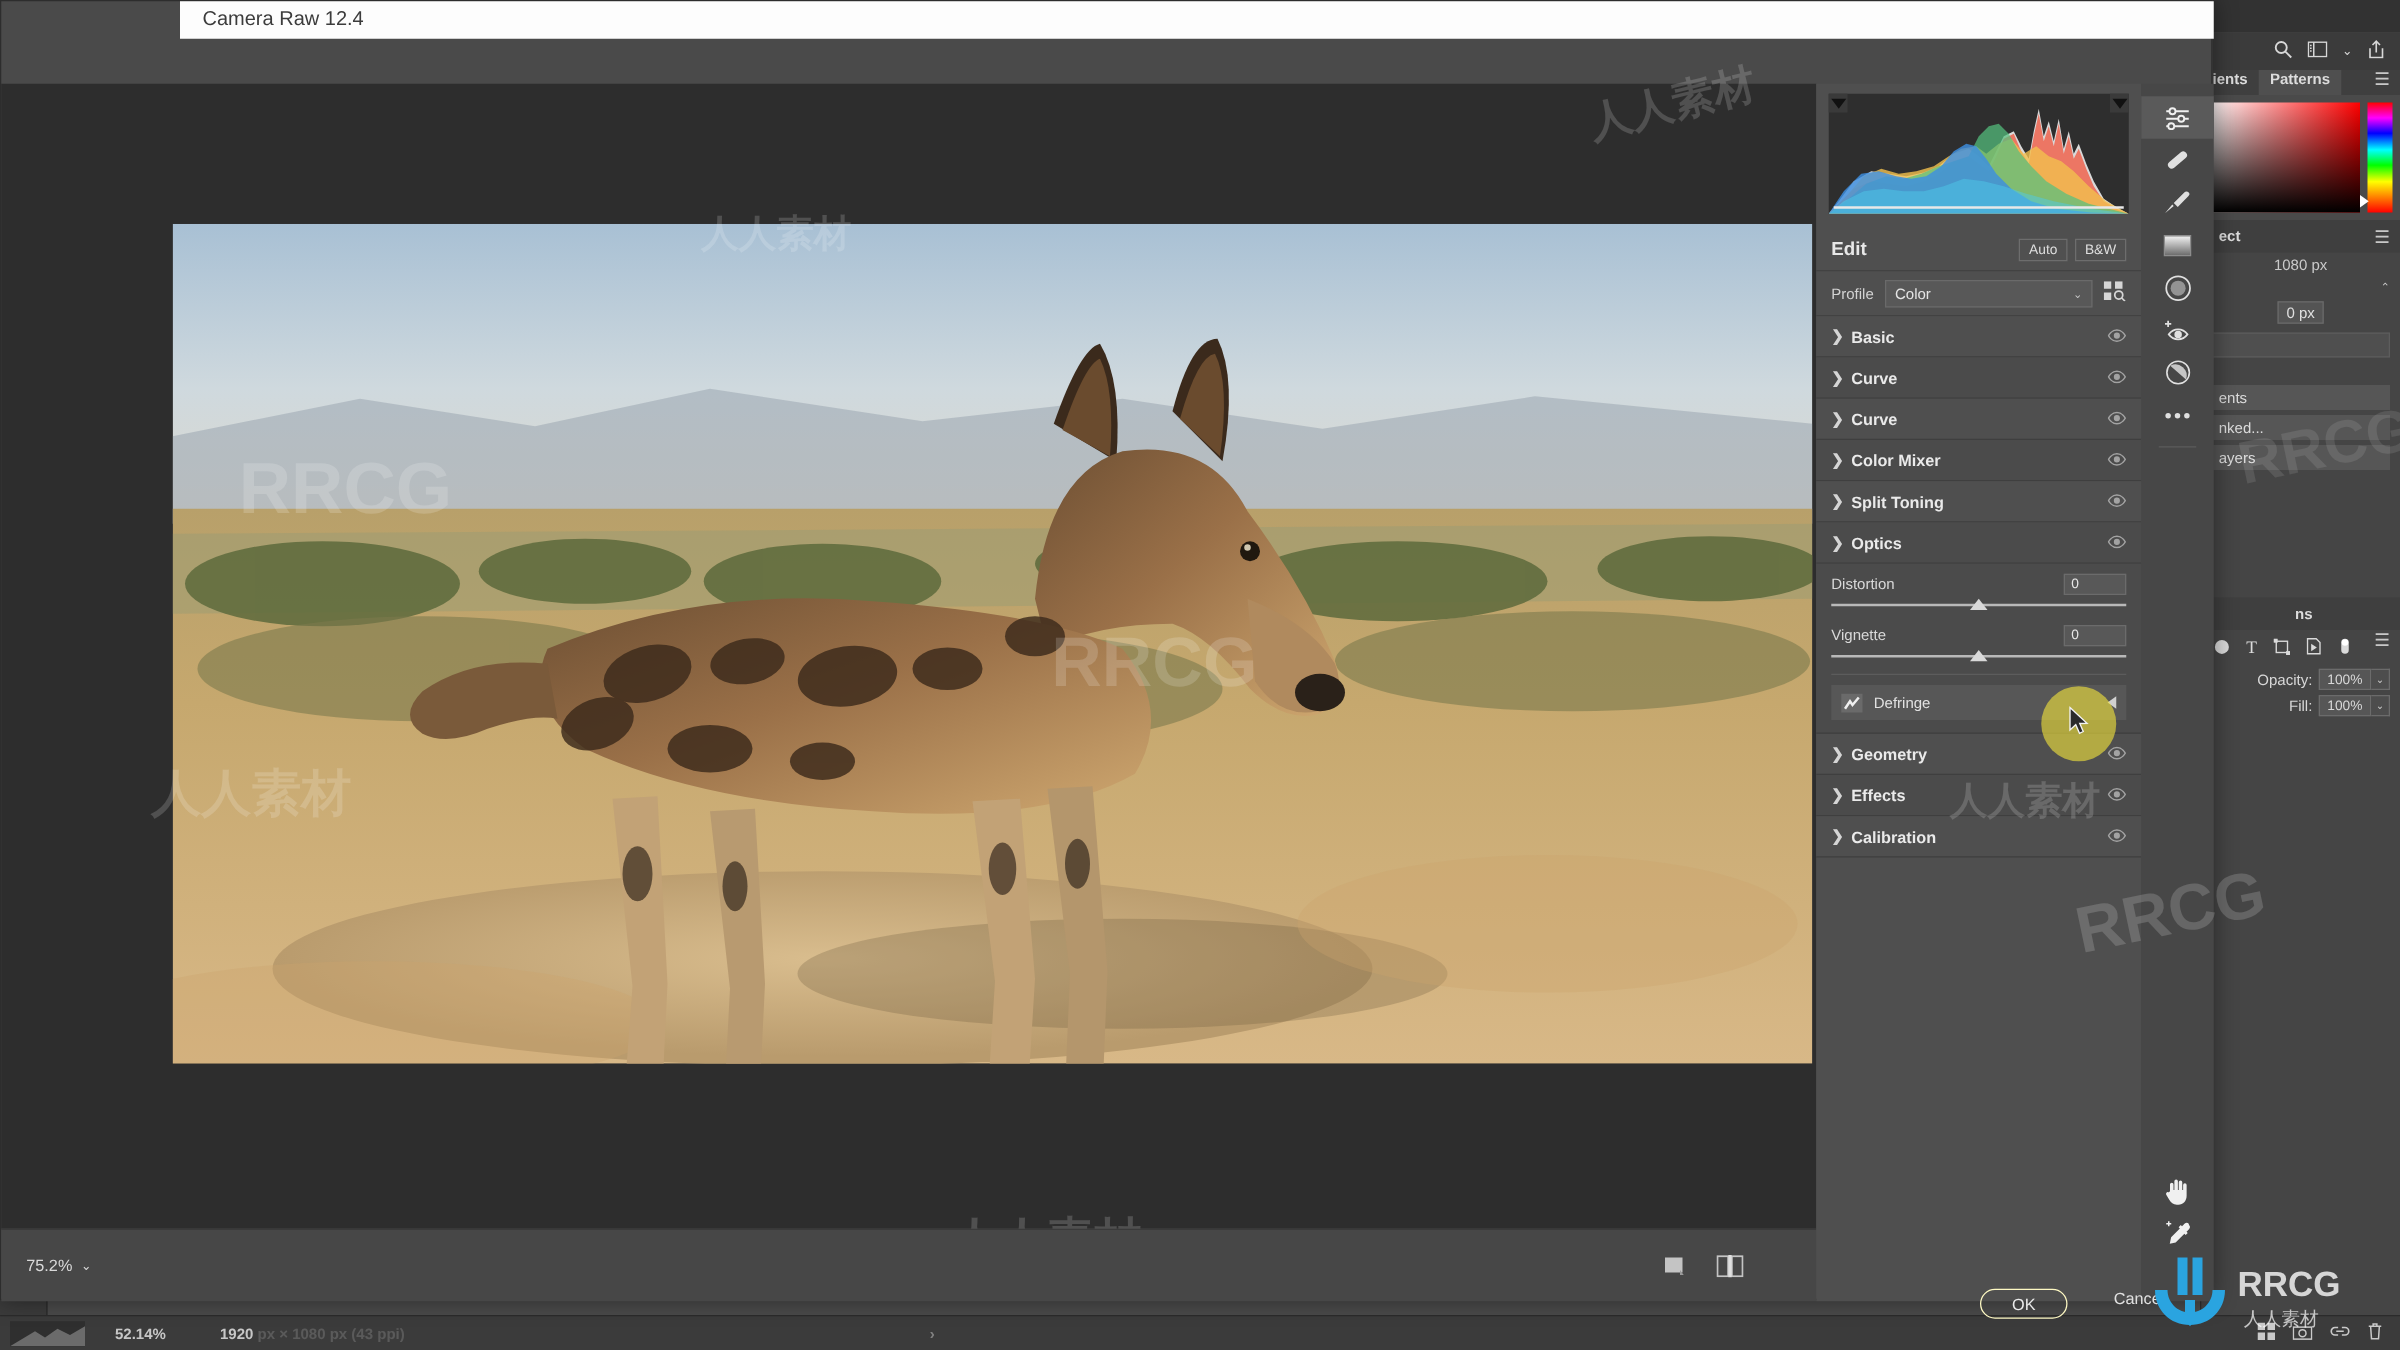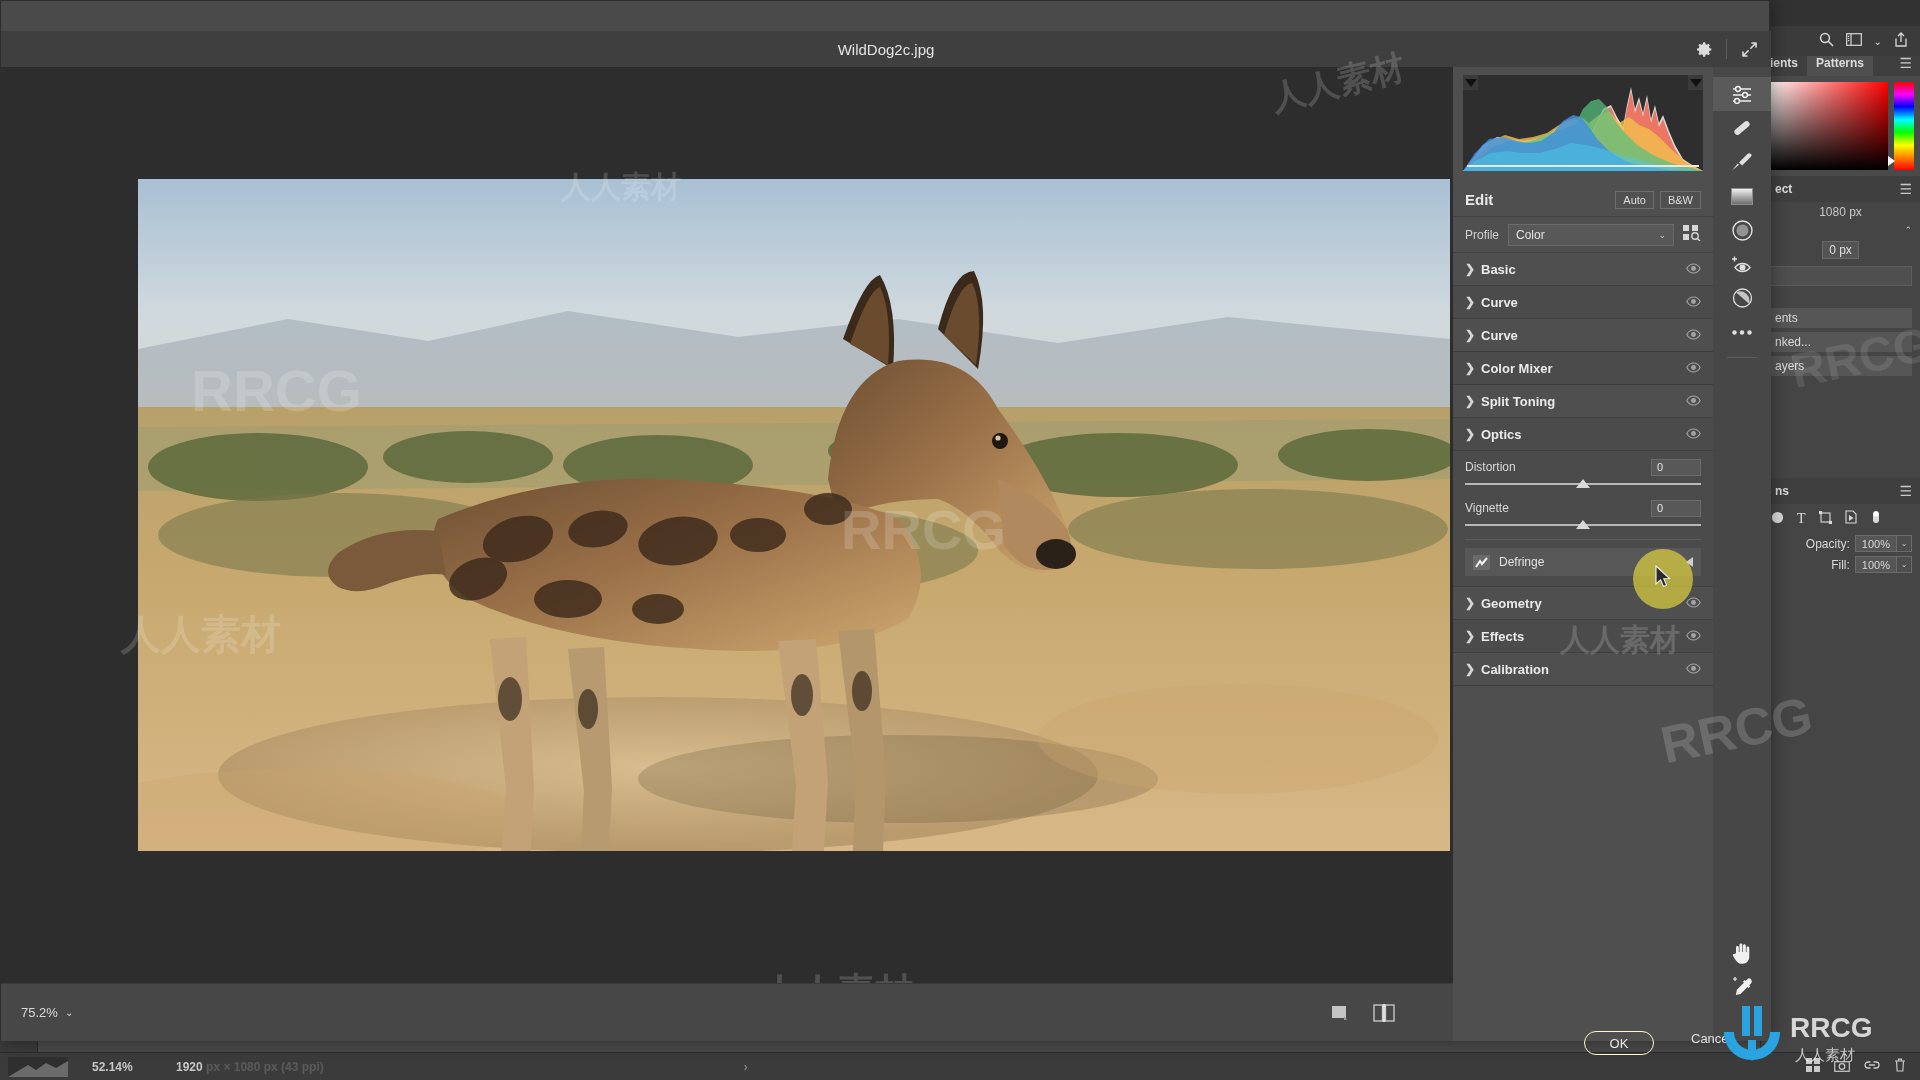--- a/index.html
+++ b/index.html
@@ -471,21 +471,21 @@
     <div class="prop-row">
       <span class="mini-field">0 px</span>
     </div>
     <div class="wide-field"></div>
     <div style="height:14px;"></div>
     <div class="pill-btn">ents</div>
     <div class="pill-btn">nked...</div>
     <div class="pill-btn">ayers</div>
 
     <div style="height:98px;"></div>
-    <div style="height:26px;display:flex;align-items:center;background:#3f3f3f;">
+    <div style="height:26px;display:flex;align-items:center;background:#3f3f3f;flex-direction:column;">
       <div class="prp-tab" style="padding-left:14px;">ns</div>
       <div class="prp-ham">☰</div>
     </div>
     <div class="lay-iconrow">
       <span>
         <svg width="13" height="13" viewBox="0 0 13 13">
             <circle cx="6.5" cy="6.5" r="5.6" fill="#dadada"></circle>
           </svg>
       </span>
       <span style="font-family:'Liberation Serif',serif;font-size:14px;">T</span>
@@ -562,38 +562,24 @@
             <path d="M1 3h10M2.5 3l.7 10h5.6l.7-10M4.5 3V1.2h3V3"></path>
           </svg>
       </span>
     </div>
   </div>
 
   <div class="wm" style="left:95px;top:40px;font-size:60px;">RRCG</div>
 
   <div class="cr-dialog">
 
-
-    <div class="cr-header">
-      <span>WildDog2c.jpg</span>
-      <div class="cr-hdr-right">
-        <div class="cr-hdr-btn">
-          <svg width="17" height="17" viewBox="0 0 20 20" fill="#dcdcdc">
-              <path d="M10 6.4a3.6 3.6 0 100 7.2 3.6 3.6 0 000-7.2zm0 5.6a2 2 0 110-4 2 2 0 010 4z"></path>
-              <path d="M18 11.2v-2.4l-2.1-.4a6.2 6.2 0 00-.7-1.7l1.2-1.8-1.7-1.7-1.8 1.2a6.2 6.2 0 00-1.7-.7L10.8 1.6H8.4L8 3.7a6.2 6.2 0 00-1.7.7L4.5 3.2 2.8 4.9 4 6.7a6.2 6.2 0 00-.7 1.7l-2.1.4v2.4l2.1.4c.16.6.4 1.17.7 1.7l-1.2 1.8 1.7 1.7 1.8-1.2c.53.3 1.1.54 1.7.7l.4 2.1h2.4l.4-2.1c.6-.16 1.17-.4 1.7-.7l1.8 1.2 1.7-1.7-1.2-1.8c.3-.53.54-1.1.7-1.7z"></path>
-            </svg>
-        </div>
-        <div class="cr-hdr-div"></div>
-        <div class="cr-hdr-btn">
-          <svg width="17" height="17" viewBox="0 0 17 17" fill="none" stroke="#dcdcdc" stroke-width="1.6" stroke-linecap="round">
-              <path d="M2 15l5.2-5.2M2 15v-4M2 15h4M15 2L9.8 7.2M15 2v4M15 2h-4"></path>
-            </svg>
-        </div>
-      </div>
-    </div>
+    <div class="cr-titlebar">
+      <span>Camera Raw 12.4</span>
+    </div>
+
 
     <div class="cr-canvas">
       <div class="cr-photo">
         <svg width="1312" height="672" viewBox="0 0 1312 672" preserveAspectRatio="none">
           <defs>
             <linearGradient id="sky" x1="0" y1="0" x2="0" y2="1">
               <stop offset="0%" stop-color="#a8c0d4"></stop>
                 <stop offset="55%" stop-color="#cfd9de"></stop>
               <stop offset="100%" stop-color="#dcd8cd"></stop>
             </linearGradient>

